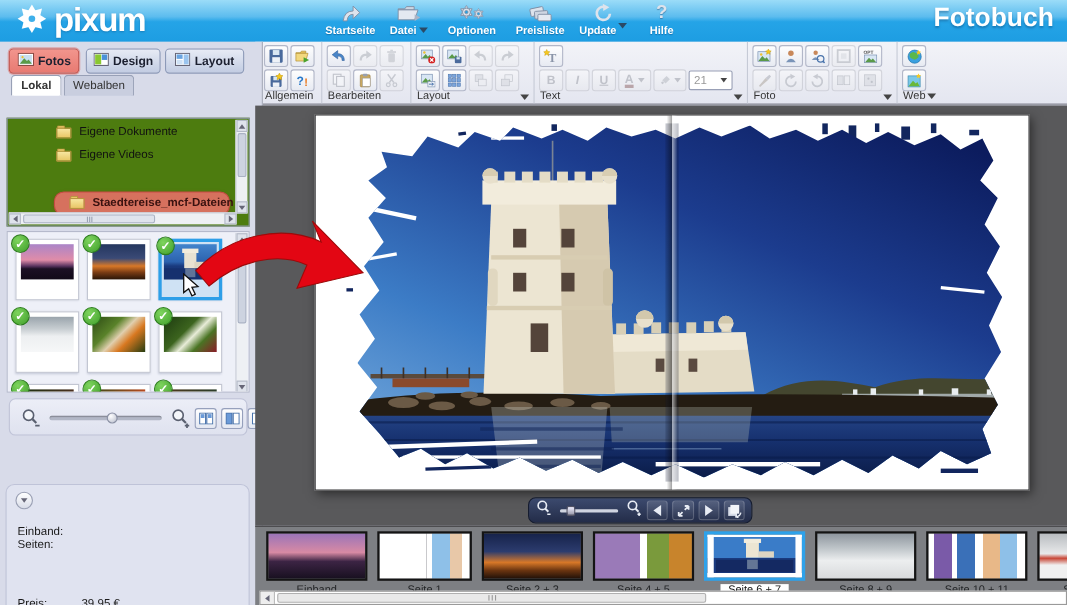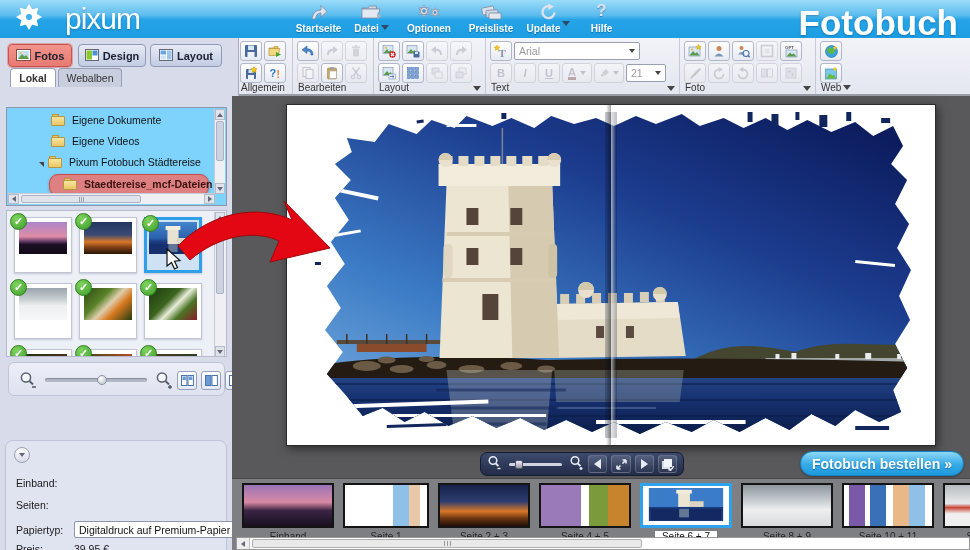--- a/index.html
+++ b/index.html
@@ -1,28 +1,28 @@
 <!DOCTYPE html>
 <html><head>
 <meta charset="utf-8">
 <style>
 *{box-sizing:border-box;margin:0;padding:0}
 html,body{background:#444}
 #app{position:relative;width:970px;height:550px;overflow:hidden;background:#d8dbe9;font-family:"Liberation Sans",sans-serif;-webkit-font-smoothing:antialiased}
 
 .hdr{position:absolute;left:0;top:0;width:970px;height:38px;background:linear-gradient(180deg,#9bdcf8 0%,#5cbcee 40%,#25a4e7 52%,#1d9de2 100%)}
 .logo{position:absolute;left:14px;top:0;display:flex;align-items:center;height:38px;color:#fff}
-.logo-txt{font-size:30px;font-weight:normal;letter-spacing:-1px;margin-left:21px;text-shadow:0 1px 2px rgba(0,60,110,.35)}
+.logo-txt{font-size:30px;font-weight:bold;letter-spacing:-1px;margin-left:5px;text-shadow:0 1px 2px rgba(0,60,110,.35)}
 .nav{position:absolute;left:292px;top:0;height:38px;display:flex}
 .nav-it{width:53px;display:flex;flex-direction:column;align-items:center;justify-content:flex-start;padding-top:3px;cursor:pointer}
 .nav-it.w{width:62px}
 .nav-ic{height:18px;display:flex;align-items:flex-end}
 .nav-lb{font-size:10px;font-weight:bold;color:#fff;margin-top:2px;white-space:nowrap;text-shadow:0 1px 1px rgba(0,60,110,.45)}
 .caret{width:0;height:0;border-left:4px solid transparent;border-right:4px solid transparent;border-top:5px solid #2a4a66;margin-left:2px}
-.brand{position:absolute;right:12px;top:3px;font-size:35px;font-weight:bold;color:#fff;text-shadow:0 1px 2px rgba(0,60,110,.4)}
+.brand{position:absolute;right:12px;top:3px;font-size:24px;font-weight:bold;color:#fff;text-shadow:0 1px 2px rgba(0,60,110,.4)}
 
 .ribbon{position:absolute;left:232px;top:38px;width:738px;height:58px;background:linear-gradient(180deg,#f2f3f8,#e4e6f0);border-bottom:2px solid #9a9ca6;display:flex;align-items:flex-start;padding-left:4px}
 .rgroup{position:relative;height:56px;border-right:1px solid #c6cad6;padding:2px 5px 0 3px}
 .rrow{display:flex}
 .rb{width:22px;height:20px;margin:1px;border:1px solid #b2b7c8;border-radius:3px;background:linear-gradient(#fefefe,#e7eaf2);display:flex;align-items:center;justify-content:center;cursor:pointer}
 .rb.dis{opacity:.45;filter:grayscale(.6);cursor:default}
 .rlabel{position:absolute;bottom:1px;left:5px;font-size:10px;color:#333;white-space:nowrap}
 .gcaret{position:absolute;bottom:3px;right:4px;width:0;height:0;border-left:4px solid transparent;border-right:4px solid transparent;border-top:5px solid #444}
 .sel{height:18px;background:#fff;border:1px solid #99a0b6;border-radius:2px;display:flex;align-items:center;font-size:10.5px;color:#999;padding:0 4px;position:relative;margin:2px 1px;cursor:pointer}
 .sel .sc{position:absolute;right:2px;top:2px;width:11px;height:12px;display:flex;align-items:center;justify-content:center}
@@ -31,21 +31,21 @@
 .blet.u{text-decoration:underline}.blet.i{font-style:italic}
 .abar{border-bottom:3px solid #b44;line-height:10px}
 
 .side{position:absolute;left:0;top:38px;width:239px;height:512px;background:#d8dbe9;border-right:1px solid #a8acba}
 .tab{position:absolute;height:23px;border-radius:4px;display:flex;align-items:center;justify-content:center;gap:4px;font-size:11px;font-weight:bold;color:#1c2030;cursor:pointer;border:1px solid #8d9ab8;background:linear-gradient(#e7ebf5,#c2cce2)}
 .tab.hot{background:linear-gradient(#f2958d,#e87a72);border-color:#c4544c;box-shadow:0 0 0 1px rgba(220,80,70,.4)}
 .stab{position:absolute;height:19px;border:1px solid #98a0b6;border-bottom:none;border-radius:4px 4px 0 0;display:flex;align-items:center;justify-content:center;font-size:10.5px;color:#333;cursor:pointer;background:#c9cedf}
 .stab.on{background:#fff;font-weight:bold;z-index:2}
 .dirsel{position:absolute;left:6px;top:87px;width:221px;height:18px;background:#fff;border:1px solid #8e96ac;font-size:10.5px;color:#111;display:flex;align-items:center;padding:0 5px;cursor:pointer}
 .dirsel .sc{margin-left:auto;width:14px;height:14px;border-left:1px solid #aab;display:flex;align-items:center;justify-content:center}
-.tree{position:absolute;left:6px;top:107px;width:221px;height:99px;background:#7dd3fc;border:1px solid #8e96ac;overflow:hidden}
+.tree{position:absolute;left:6px;top:107px;width:221px;height:99px;background:#4d7c0f;border:1px solid #8e96ac;overflow:hidden}
 .trow{position:absolute;left:0;display:flex;align-items:center;height:20px;font-size:10.5px;color:#111;white-space:nowrap;cursor:pointer}
 .fold{width:15px;height:12px;position:relative;margin-right:6px;flex:none}
 .fold i{position:absolute;left:0;top:2px;width:14px;height:10px;background:linear-gradient(#f7e6a0,#e8c766);border:1px solid #b89540;border-radius:1px}
 .fold b{position:absolute;left:1px;top:0;width:7px;height:3px;background:#e8c766;border:1px solid #b89540;border-bottom:none;border-radius:1px 1px 0 0}
 .hl{position:absolute;left:42px;top:66px;width:160px;height:22px;background:rgba(238,112,108,.85);border:1px solid #c84b44;border-radius:9px;box-shadow:0 1px 3px rgba(150,30,30,.4)}
 .exp{width:0;height:0;border-left:5px solid transparent;border-top:5px solid #444;margin:0 4px 0 0;transform:translateY(2px)}
 .vsb{position:absolute;right:1px;top:1px;width:11px;background:#eef0f4;border-left:1px solid #c8ccd8}
 .vsb .ar{height:11px;background:#dfe3ec;border:1px solid #b4bac8;display:flex;align-items:center;justify-content:center}
 .vsb .th{margin:1px;background:#cdd3e0;border:1px solid #aab2c4;border-radius:2px}
 .hsb{position:absolute;left:1px;bottom:1px;height:11px;background:#eef0f4;border-top:1px solid #c8ccd8;display:flex}
@@ -368,26 +368,20 @@
     </div>
 
     <div class="rgroup" style="padding-right:12px">
       <div class="rrow">
         <div class="rb">
             <svg width="14" height="14" viewBox="0 0 14 14">
               <text x="4.5" y="12.5" font-size="11" font-weight="bold" fill="#8a94a8" font-family="Liberation Serif,serif">T</text>
               <path d="M3,1 l.9,1.8 2,.3 -1.5,1.3 .4,2 -1.8,-1 -1.8,1 .4,-2 L0.1,3.1 2.1,2.8 Z" fill="#f6c81e" stroke="#c89a00" stroke-width=".4"></path>
             </svg>
           </div>
-        <div class="sel" style="width:126px">
-          <span>Arial</span>
-          <span class="sc">
-              <b></b>
-            </span>
-        </div>
       </div>
       <div class="rrow">
         <div class="rb dis">
             <span class="blet">B</span>
           </div>
         <div class="rb dis">
             <span class="blet i">I</span>
           </div>
         <div class="rb dis">
             <span class="blet u">U</span>
@@ -559,28 +553,20 @@
             <i></i>
           </span>
         <span>Eigene Dokumente</span>
       </div>
       <div class="trow" style="top:23px;left:44px">
         <span class="fold">
             <b></b>
             <i></i>
           </span>
         <span>Eigene Videos</span>
-      </div>
-      <div class="trow" style="top:44px;left:32px">
-        <span class="exp"></span>
-        <span class="fold">
-            <b></b>
-            <i></i>
-          </span>
-        <span>Pixum Fotobuch Städtereise</span>
       </div>
       <div class="hl"></div>
       <div class="trow" style="top:66px;left:56px;z-index:2">
         <span class="fold">
             <b></b>
             <i></i>
           </span>
         <span style="font-weight:bold;color:#3a1210">Staedtereise_mcf-Dateien</span>
       </div>
       <div class="vsb" style="height:85px">
@@ -704,31 +690,22 @@
         </div>
     </div>
 
     <div class="prod">
       <div class="collb">
           <span class="tri-d"></span>
         </div>
       <div class="prow" style="top:36px">
         <span class="lb">Einband:</span>
       </div>
-      <div class="prow" style="top:58px">
+      <div class="prow" style="top:48px">
         <span class="lb">Seiten:</span>
-      </div>
-      <div class="prow" style="top:80px">
-        <span class="lb">Papiertyp:</span>
-        <div class="psel">
-          <span style="white-space:nowrap;overflow:hidden">Digitaldruck auf Premium-Papier</span>
-          <span class="sc">
-              <span class="tri-d"></span>
-            </span>
-        </div>
       </div>
       <div class="prow" style="top:102px">
         <span class="lb">Preis:</span>
         <span>39,95 €</span>
       </div>
 
     </div>
   </div>
 
   <div class="canvas">
@@ -921,23 +898,20 @@
         </div>
       <div class="cbtn">
           <svg width="15" height="14" viewBox="0 0 15 14">
             <rect x="2" y="4" width="8" height="8" fill="#d8dde8"></rect>
             <rect x="4" y="2" width="8" height="8" fill="#f2f4f8"></rect>
             <path d="M13.5,9 A5,5 0 0 1 9,12.8 L9.6,10.6 M9,12.8 l2.4,.8" fill="none" stroke="#e8ecf4" stroke-width="1.3"></path>
           </svg>
         </div>
     </div>
 
-    <div class="order">
-        <span>Fotobuch bestellen »</span>
-      </div>
   </div>
 
   <div class="strip">
     <div class="pages">
       <div class="pitem">
         <div class="pthumb" style="background:linear-gradient(180deg,#9a74b8 0%,#d88aa4 42%,#3c2444 62%,#181020 100%)"></div>
         <span class="plabel">Einband</span>
       </div>
       <div class="pitem">
         <div class="pthumb" style="width:86px;background:linear-gradient(90deg,#fff 0 52%,#c9c9cc 52% 53%,#fff 53% 58%,#8ec0e8 58% 78%,#e8c8a8 78% 92%,#fff 92%)"></div>

